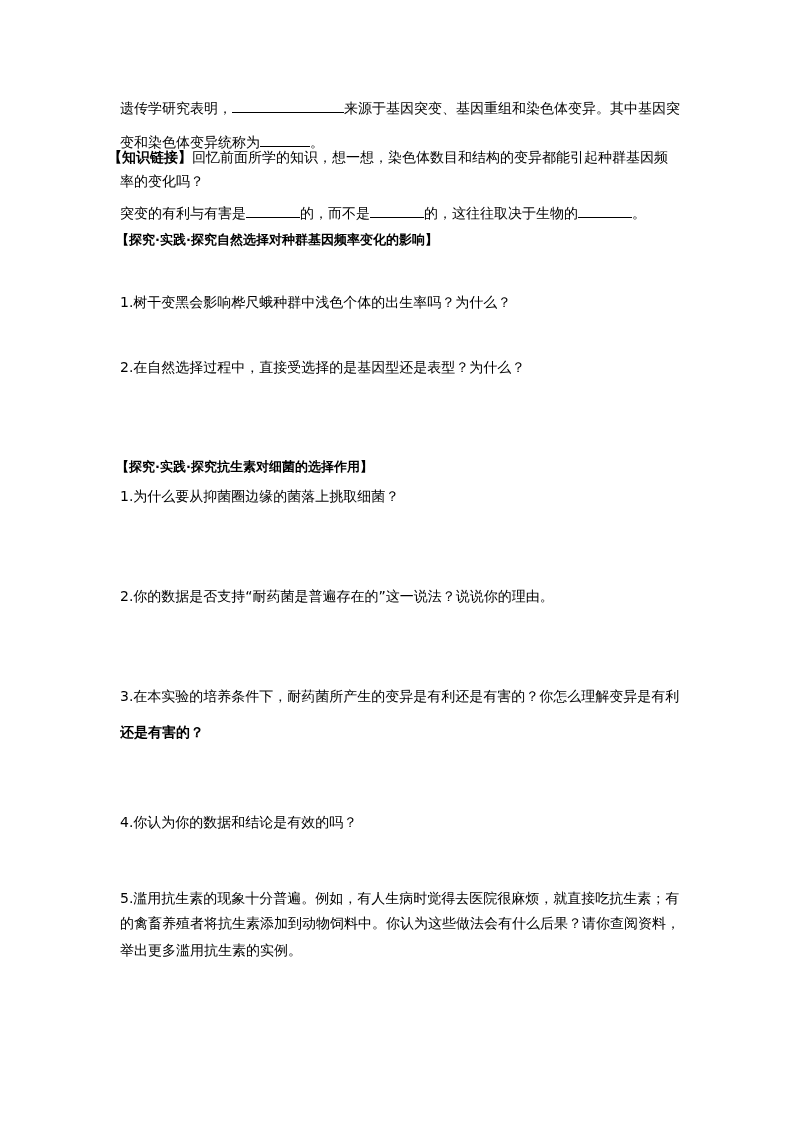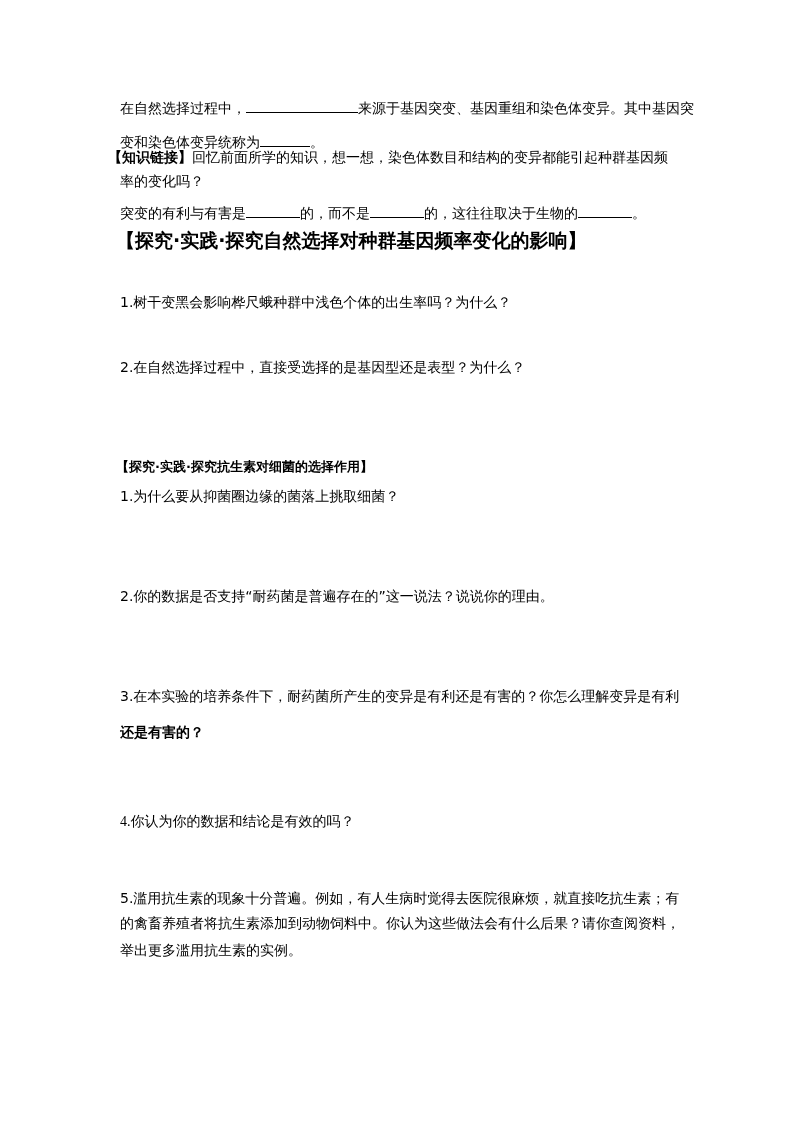--- a/index.html
+++ b/index.html
@@ -33,53 +33,53 @@
       height: 14px;
       vertical-align: baseline;
     }
   </style>
 </head>
 <body>
 
 <div>
 
   <div class="line" style="top:98px;">
-    <span>在自然选择过程中，</span><span class="blank" style="width:112px;"></span><span>来源于基因突变、基因重组和染色体变异。其中基因突</span>
+    <span>遗传学研究表明，</span><span class="blank" style="width:112px;"></span><span>来源于基因突变、基因重组和染色体变异。其中基因突</span>
   </div>
 
   <div class="line" style="top:132px;">
     <span>变和染色体变异统称为</span><span class="blank" style="width:50px;"></span><span>。</span>
   </div>
 
   <div class="line" style="top:147px;left:108px;">
     <span style="font-weight:bold;">【知识链接】</span><span>回忆前面所学的知识，想一想，染色体数目和结构的变异都能引起种群基因频</span>
   </div>
 
   <div class="line" style="top:171px;">
     <span>率的变化吗？</span>
   </div>
 
   <div class="line" style="top:203px;">
     <span>突变的有利与有害是</span><span class="blank" style="width:54px;"></span><span>的，而不是</span><span class="blank" style="width:54px;"></span><span>的，这往往取决于生物的</span><span class="blank" style="width:54px;"></span><span>。</span>
   </div>
 
-  <div class="line bold" style="top:230px;font-size:19px;">【探究·实践·探究自然选择对种群基因频率变化的影响】</div>
+  <div class="line bold" style="top:230px;font-size:13px;">【探究·实践·探究自然选择对种群基因频率变化的影响】</div>
 
   <div class="line" style="top:264px;margin-top:28px;">1.树干变黑会影响桦尺蛾种群中浅色个体的出生率吗？为什么？</div>
 
   <div class="line" style="top:357px;">2.在自然选择过程中，直接受选择的是基因型还是表型？为什么？</div>
 
   <div class="line bold" style="top:457px;font-size:13px;">【探究·实践·探究抗生素对细菌的选择作用】</div>
 
   <div class="line" style="top:486px;">1.为什么要从抑菌圈边缘的菌落上挑取细菌？</div>
 
   <div class="line" style="top:586px;">2.你的数据是否支持“耐药菌是普遍存在的”这一说法？说说你的理由。</div>
 
   <div class="line" style="top:686px;">3.在本实验的培养条件下，耐药菌所产生的变异是有利还是有害的？你怎么理解变异是有利</div>
   <div class="line" style="top:722px;font-weight:bold;">还是有害的？</div>
 
-  <div class="line" style="top:812px;font-family:Liberation Serif, serif;">4.你认为你的数据和结论是有效的吗？</div>
+  <div class="line" style="top:812px;">4.你认为你的数据和结论是有效的吗？</div>
 
   <div class="line" style="top:888px;">5.滥用抗生素的现象十分普遍。例如，有人生病时觉得去医院很麻烦，就直接吃抗生素；有</div>
   <div class="line" style="top:913px;">的禽畜养殖者将抗生素添加到动物饲料中。你认为这些做法会有什么后果？请你查阅资料，</div>
   <div class="line" style="top:940px;">举出更多滥用抗生素的实例。</div>
 
 </div>
 
 </body></html>

